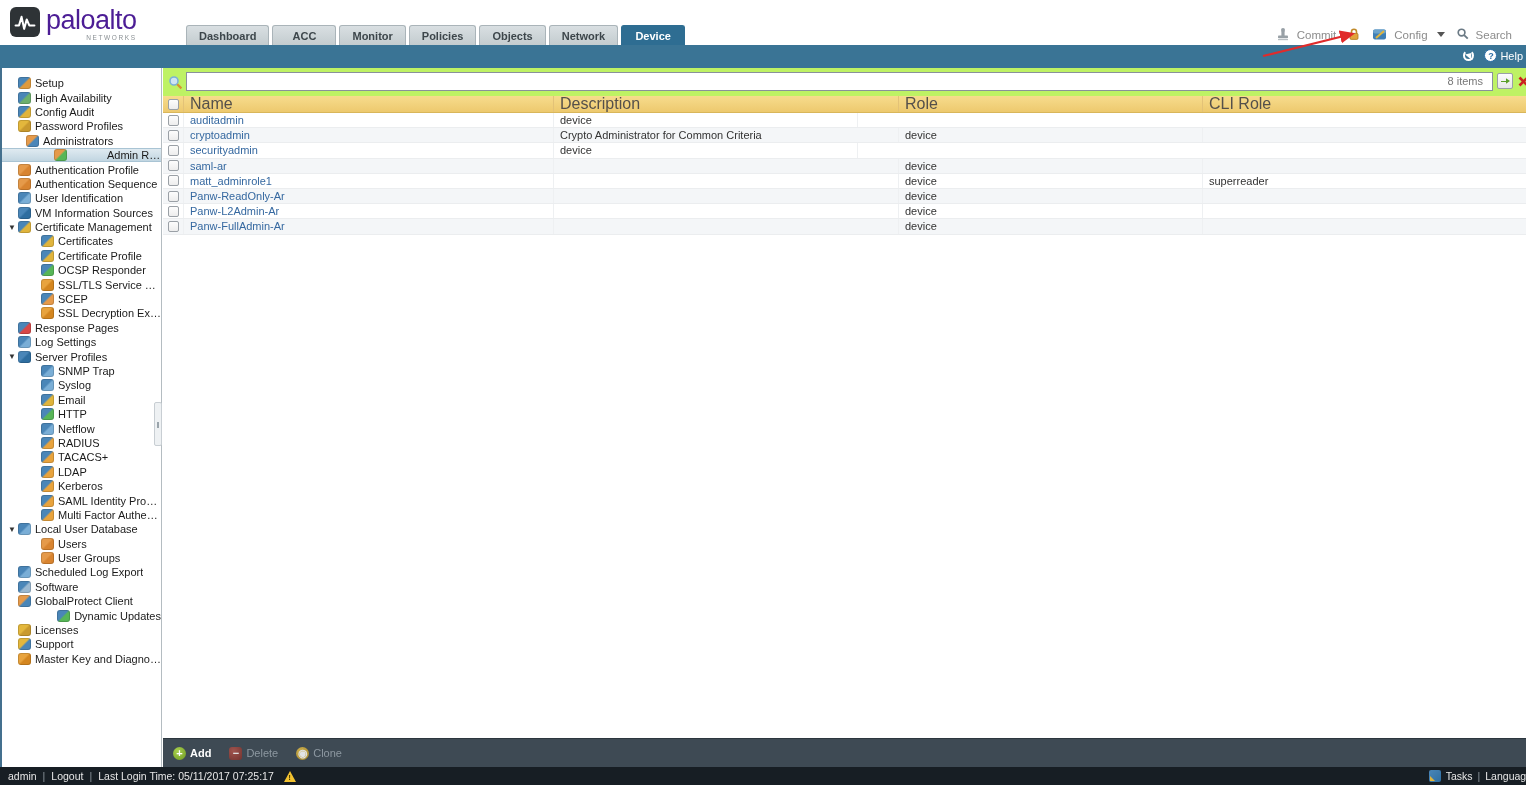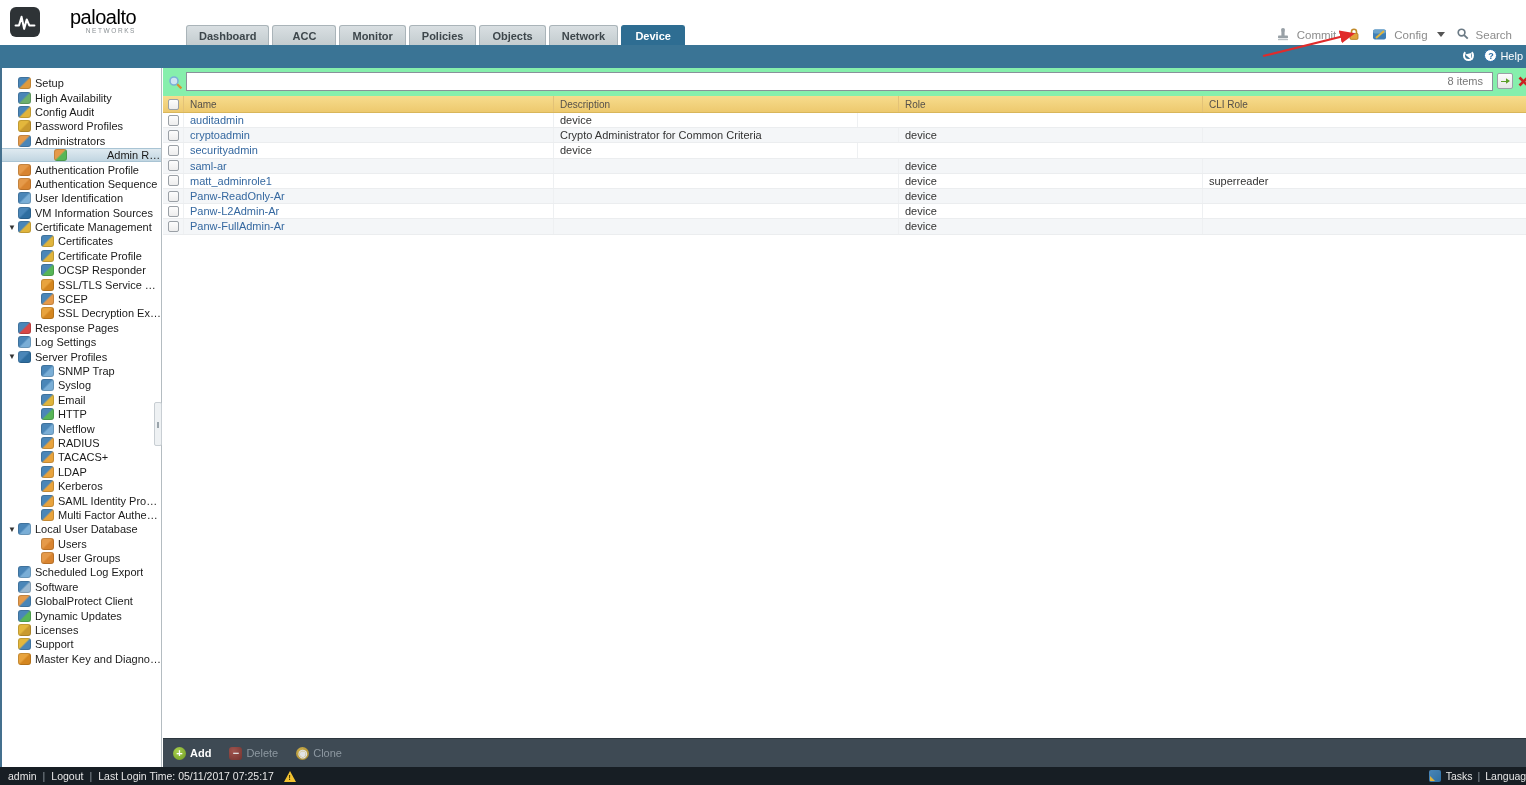--- a/index.html
+++ b/index.html
@@ -4,21 +4,21 @@
 <style>
   * { margin:0; padding:0; box-sizing:border-box; }
   html,body { width:1526px; height:785px; overflow:hidden; font-family:"Liberation Sans", sans-serif; background:#fff; position:relative; }
   body { box-shadow: inset 0 0 0 1px #5a6268; }
 
   
   .header { position:absolute; left:0; top:0; width:1526px; height:45px; background:#fff; z-index:5; }
   .brand { position:absolute; left:10px; top:7px; display:flex; align-items:flex-start; gap:6px; }
   .brand-mark { width:30px; height:30px; background:#2e3336; border-radius:6px; display:flex; align-items:center; justify-content:center; }
   .brand-text { line-height:1; }
-  .brand-name { font-size:20px; color:#000000; letter-spacing:-0.5px;margin-left:24px; }
+  .brand-name { font-size:27px; color:#4c1d95; letter-spacing:-0.5px; }
   .brand-sub { display:block; text-align:right; font-size:6.5px; letter-spacing:1.6px; color:#8a9094; margin-top:1px; }
 
   .tab-strip { position:absolute; left:186px; top:25px; height:20px; display:flex; gap:3px; }
   .tab { height:20px; line-height:20px; min-width:64px; padding:0 12px; text-align:center;
          font-size:11px; font-weight:bold; color:#3d464b; background:linear-gradient(#d9dfe2,#c3cccf);
          border:1px solid #aab4b9; border-bottom:none; border-radius:3px 3px 0 0; cursor:pointer; }
   .tab.active { background:#2e6d92; color:#fff; border-color:#2e6d92; }
 
   .top-toolbar { position:absolute; right:14px; top:26px; height:17px; display:flex; align-items:center; gap:7px;
                  font-size:11.5px; color:#8c8c8c; }
@@ -43,31 +43,31 @@
                           box-shadow: inset 0 0 0 1px rgba(0,0,0,0.15); }
   .side-item .lbl { overflow:hidden; text-overflow:ellipsis; }
   .side-item.selected { background:linear-gradient(#e2ecf2,#bfd4e0); box-shadow: inset 0 1px 0 #a9c4d4, inset 0 -1px 0 #a9c4d4; }
   .splitter-grip { position:absolute; left:154px; top:402px; width:8px; height:44px; background:#eef1f3;
                    border:1px solid #c8ced3; border-radius:2px; z-index:6; }
   .splitter-grip::after { content:""; position:absolute; left:2px; top:19px; width:2px; height:6px; background:#9aa4ab; box-shadow:0 0 0 0; }
 
   
   .content { position:absolute; left:163px; top:68px; right:0; bottom:18px; background:#fff; }
 
-  .filter-bar { position:absolute; left:0; top:0; right:0; height:28px; background:#86efac; }
+  .filter-bar { position:absolute; left:0; top:0; right:0; height:28px; background:#bef264; }
   .filter-mag { position:absolute; left:5px; top:7px; }
   .filter-input { position:absolute; left:23px; top:4px; width:1307px; height:19px; border:1px solid #89919a; background:#fff;
                   font-size:11px; padding:0 55px 0 5px; font-family:"Liberation Sans",sans-serif; }
   .item-count { position:absolute; left:1230px; top:7px; width:90px; text-align:right; font-size:11px; color:#777; pointer-events:none; }
   .filter-go { position:absolute; right:13px; top:5px; width:16px; height:16px; background:linear-gradient(#fdfdfd,#e6e6e6);
                border:1px solid #9aa0a6; border-radius:2px; display:flex; align-items:center; justify-content:center; cursor:pointer; }
   .filter-clear { position:absolute; right:-5px; top:5px; width:16px; height:16px; display:flex; align-items:center; justify-content:center; cursor:pointer; }
 
   .table-header { position:absolute; left:0; top:28px; right:0; height:17px; display:flex; align-items:center;
-                  background:linear-gradient(#f7dc8d,#edc96e); border-bottom:1px solid #d9b65a; font-size:10px; color:#55504a; }
+                  background:linear-gradient(#f7dc8d,#edc96e); border-bottom:1px solid #d9b65a; font-size:16px; color:#55504a; }
   .th { padding-left:6px; height:100%; display:flex; align-items:center; border-left:1px solid #e3c277; cursor:pointer; }
   .th:first-child { border-left:none; }
   .col-cb   { flex:0 0 20px; justify-content:center; padding-left:0; border-left:none !important; }
   .col-name { flex:0 0 370px; }
   .col-desc { flex:0 0 345px; }
   .col-role { flex:0 0 304px; }
   .col-cli  { flex:1 1 auto; }
 
   .table-body { position:absolute; left:0; top:45px; right:0; bottom:30px; overflow:hidden; }
   .trow { display:flex; align-items:center; height:15.2px; font-size:11px; color:#333; border-bottom:1px solid #ebedef; background:#fff; cursor:pointer; }
@@ -196,21 +196,21 @@
     <div class="side-item" style="padding-left: 4px;">
     <span class="expander"></span>
     <span class="tree-icon" style="background: linear-gradient(135deg, rgb(74, 134, 184) 45%, rgb(224, 180, 60) 55%);"></span>
     <span class="lbl">Config Audit</span>
   </div>
     <div class="side-item" style="padding-left: 4px;">
     <span class="expander"></span>
     <span class="tree-icon" style="background: linear-gradient(135deg, rgb(227, 183, 60) 45%, rgb(201, 154, 46) 55%);"></span>
     <span class="lbl">Password Profiles</span>
   </div>
-    <div class="side-item" style="padding-left: 4px;">
+    <div class="side-item" style="padding-left: 12px;">
     <span class="expander"></span>
     <span class="tree-icon" style="background: linear-gradient(135deg, rgb(229, 154, 74) 45%, rgb(74, 134, 184) 55%);"></span>
     <span class="lbl">Administrators</span>
   </div>
     <div class="side-item selected" style="padding-left: 4px; gap: 36px;">
     <span class="expander"></span>
     <span class="tree-icon" style="background: linear-gradient(135deg, rgb(229, 154, 74) 45%, rgb(87, 182, 87) 55%);"></span>
     <span class="lbl">Admin Roles</span>
   </div>
     <div class="side-item" style="padding-left: 4px;">
@@ -361,21 +361,21 @@
     <div class="side-item" style="padding-left: 4px;">
     <span class="expander"></span>
     <span class="tree-icon" style="background: linear-gradient(135deg, rgb(74, 134, 184) 45%, rgb(154, 184, 208) 55%);"></span>
     <span class="lbl">Software</span>
   </div>
     <div class="side-item" style="padding-left: 4px;">
     <span class="expander"></span>
     <span class="tree-icon" style="background: linear-gradient(135deg, rgb(229, 154, 74) 45%, rgb(74, 134, 184) 55%);"></span>
     <span class="lbl">GlobalProtect Client</span>
   </div>
-    <div class="side-item" style="padding-left: 4px;">
+    <div class="side-item" style="padding-left: 4px; justify-content: flex-end;">
     <span class="expander"></span>
     <span class="tree-icon" style="background: linear-gradient(135deg, rgb(74, 134, 184) 45%, rgb(87, 182, 87) 55%);"></span>
     <span class="lbl">Dynamic Updates</span>
   </div>
     <div class="side-item" style="padding-left: 4px;">
     <span class="expander"></span>
     <span class="tree-icon" style="background: linear-gradient(135deg, rgb(227, 183, 60) 45%, rgb(201, 154, 46) 55%);"></span>
     <span class="lbl">Licenses</span>
   </div>
     <div class="side-item" style="padding-left: 4px;">

